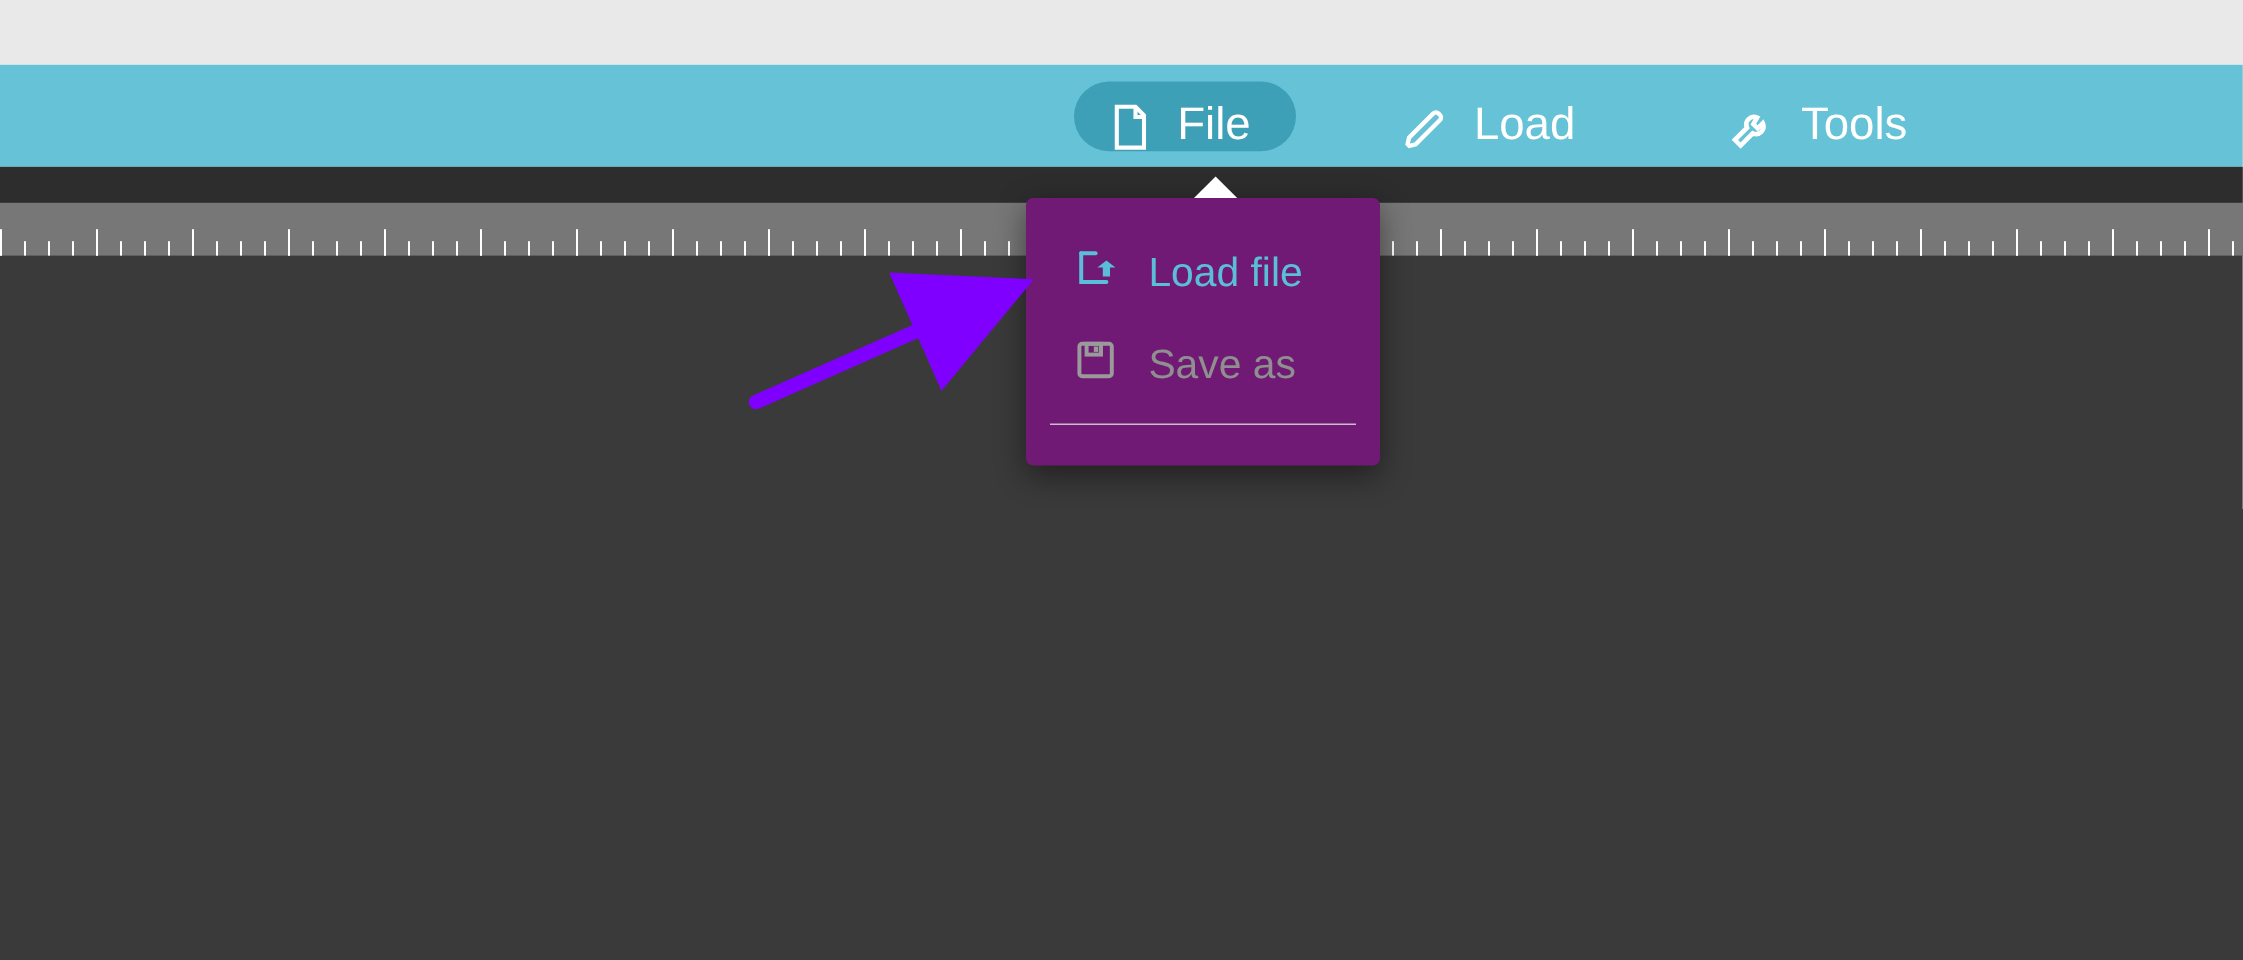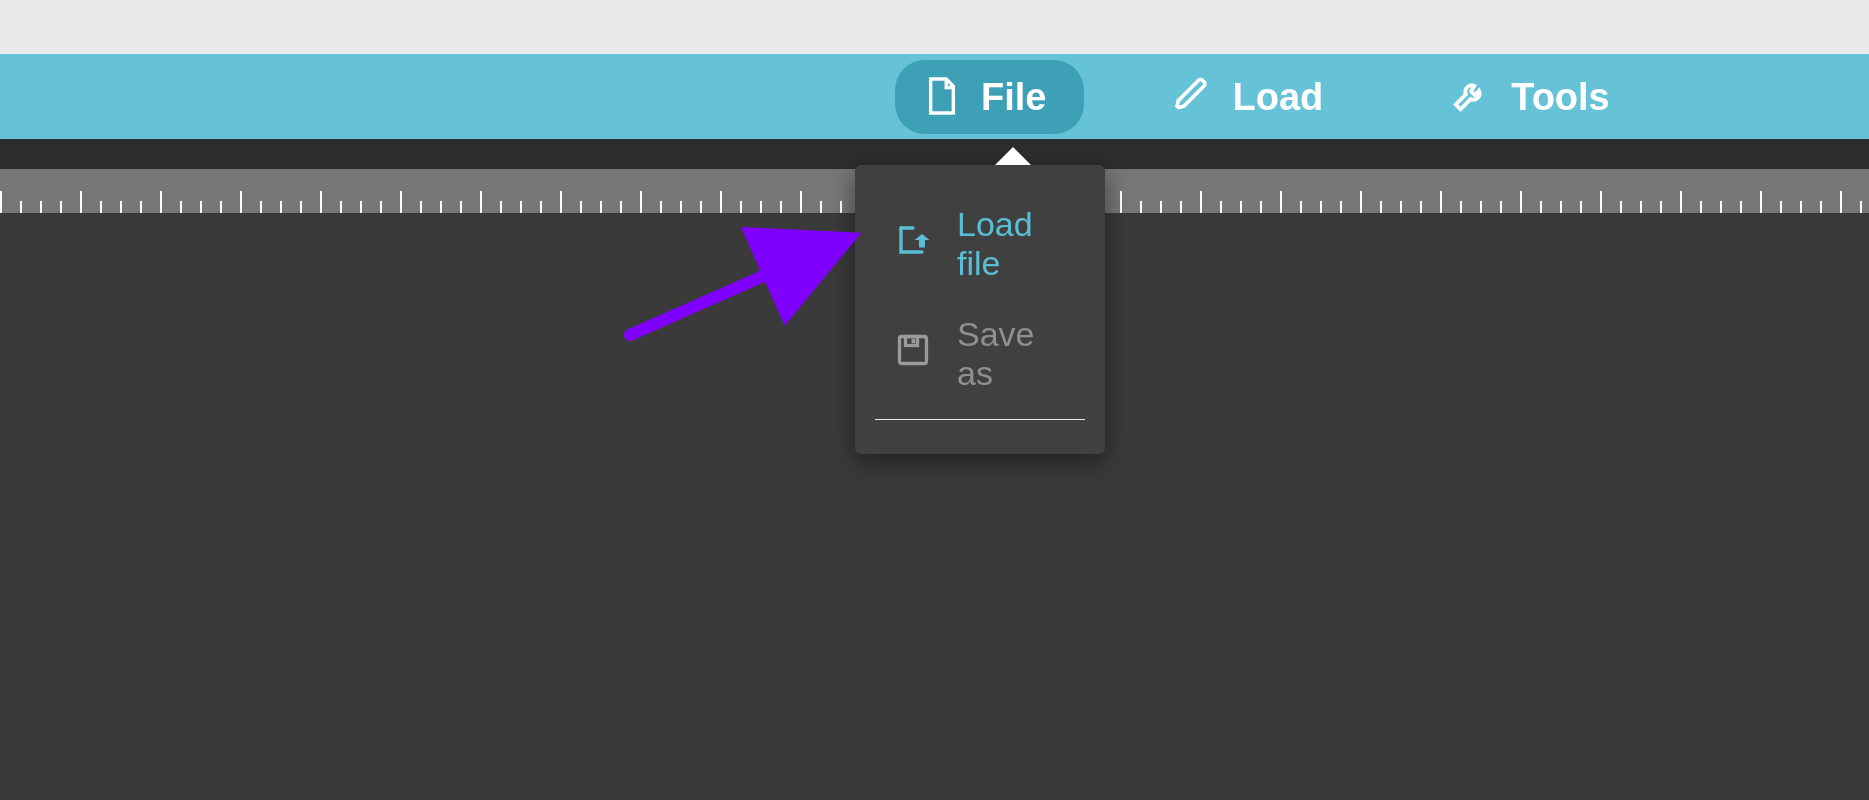--- a/index.html
+++ b/index.html
@@ -23,28 +23,28 @@
     height: 85px;
     background: #66c2d7;          
     display: flex;
     align-items: center;
     padding-left: 895px;          
     box-sizing: border-box;
   }
 
   .menu-btn {
     display: flex;
-    align-items: flex-start;
+    align-items: flex-end;
     gap: 22px;
     height: 58px;
-    padding: 16px 38px 0 30px;
+    padding: 0 38px 0 30px;
     border-radius: 30px;
     color: #ffffff;
     font-size: 38px;
-    font-weight: 700;
+    font-weight: 400;
     margin-right: 60px;
     user-select: none;
   }
   .menu-btn.active {
     background: #3ea0b7;
   }
   .menu-btn .icon svg { display: block; }
 
   
   .editor {
@@ -79,22 +79,22 @@
     background-size: 80px 22px, 20px 12px;
     background-position: 0 0, 0 10px;
     background-repeat: repeat-x, repeat-x;
   }
 
   
   .dropdown {
     position: absolute;
     top: 165px;            
     left: 855px;
-    width: 250px;
-    background: #404040;
+    width: 295px;
+    background: #701a75;
     border-radius: 6px;
     box-shadow: 0 8px 26px rgba(0,0,0,.45);
     padding: 24px 0 24px 0;
     z-index: 20;
   }
   .dropdown::before {          
     content: "";
     position: absolute;
     top: -18px;
     left: 140px;

